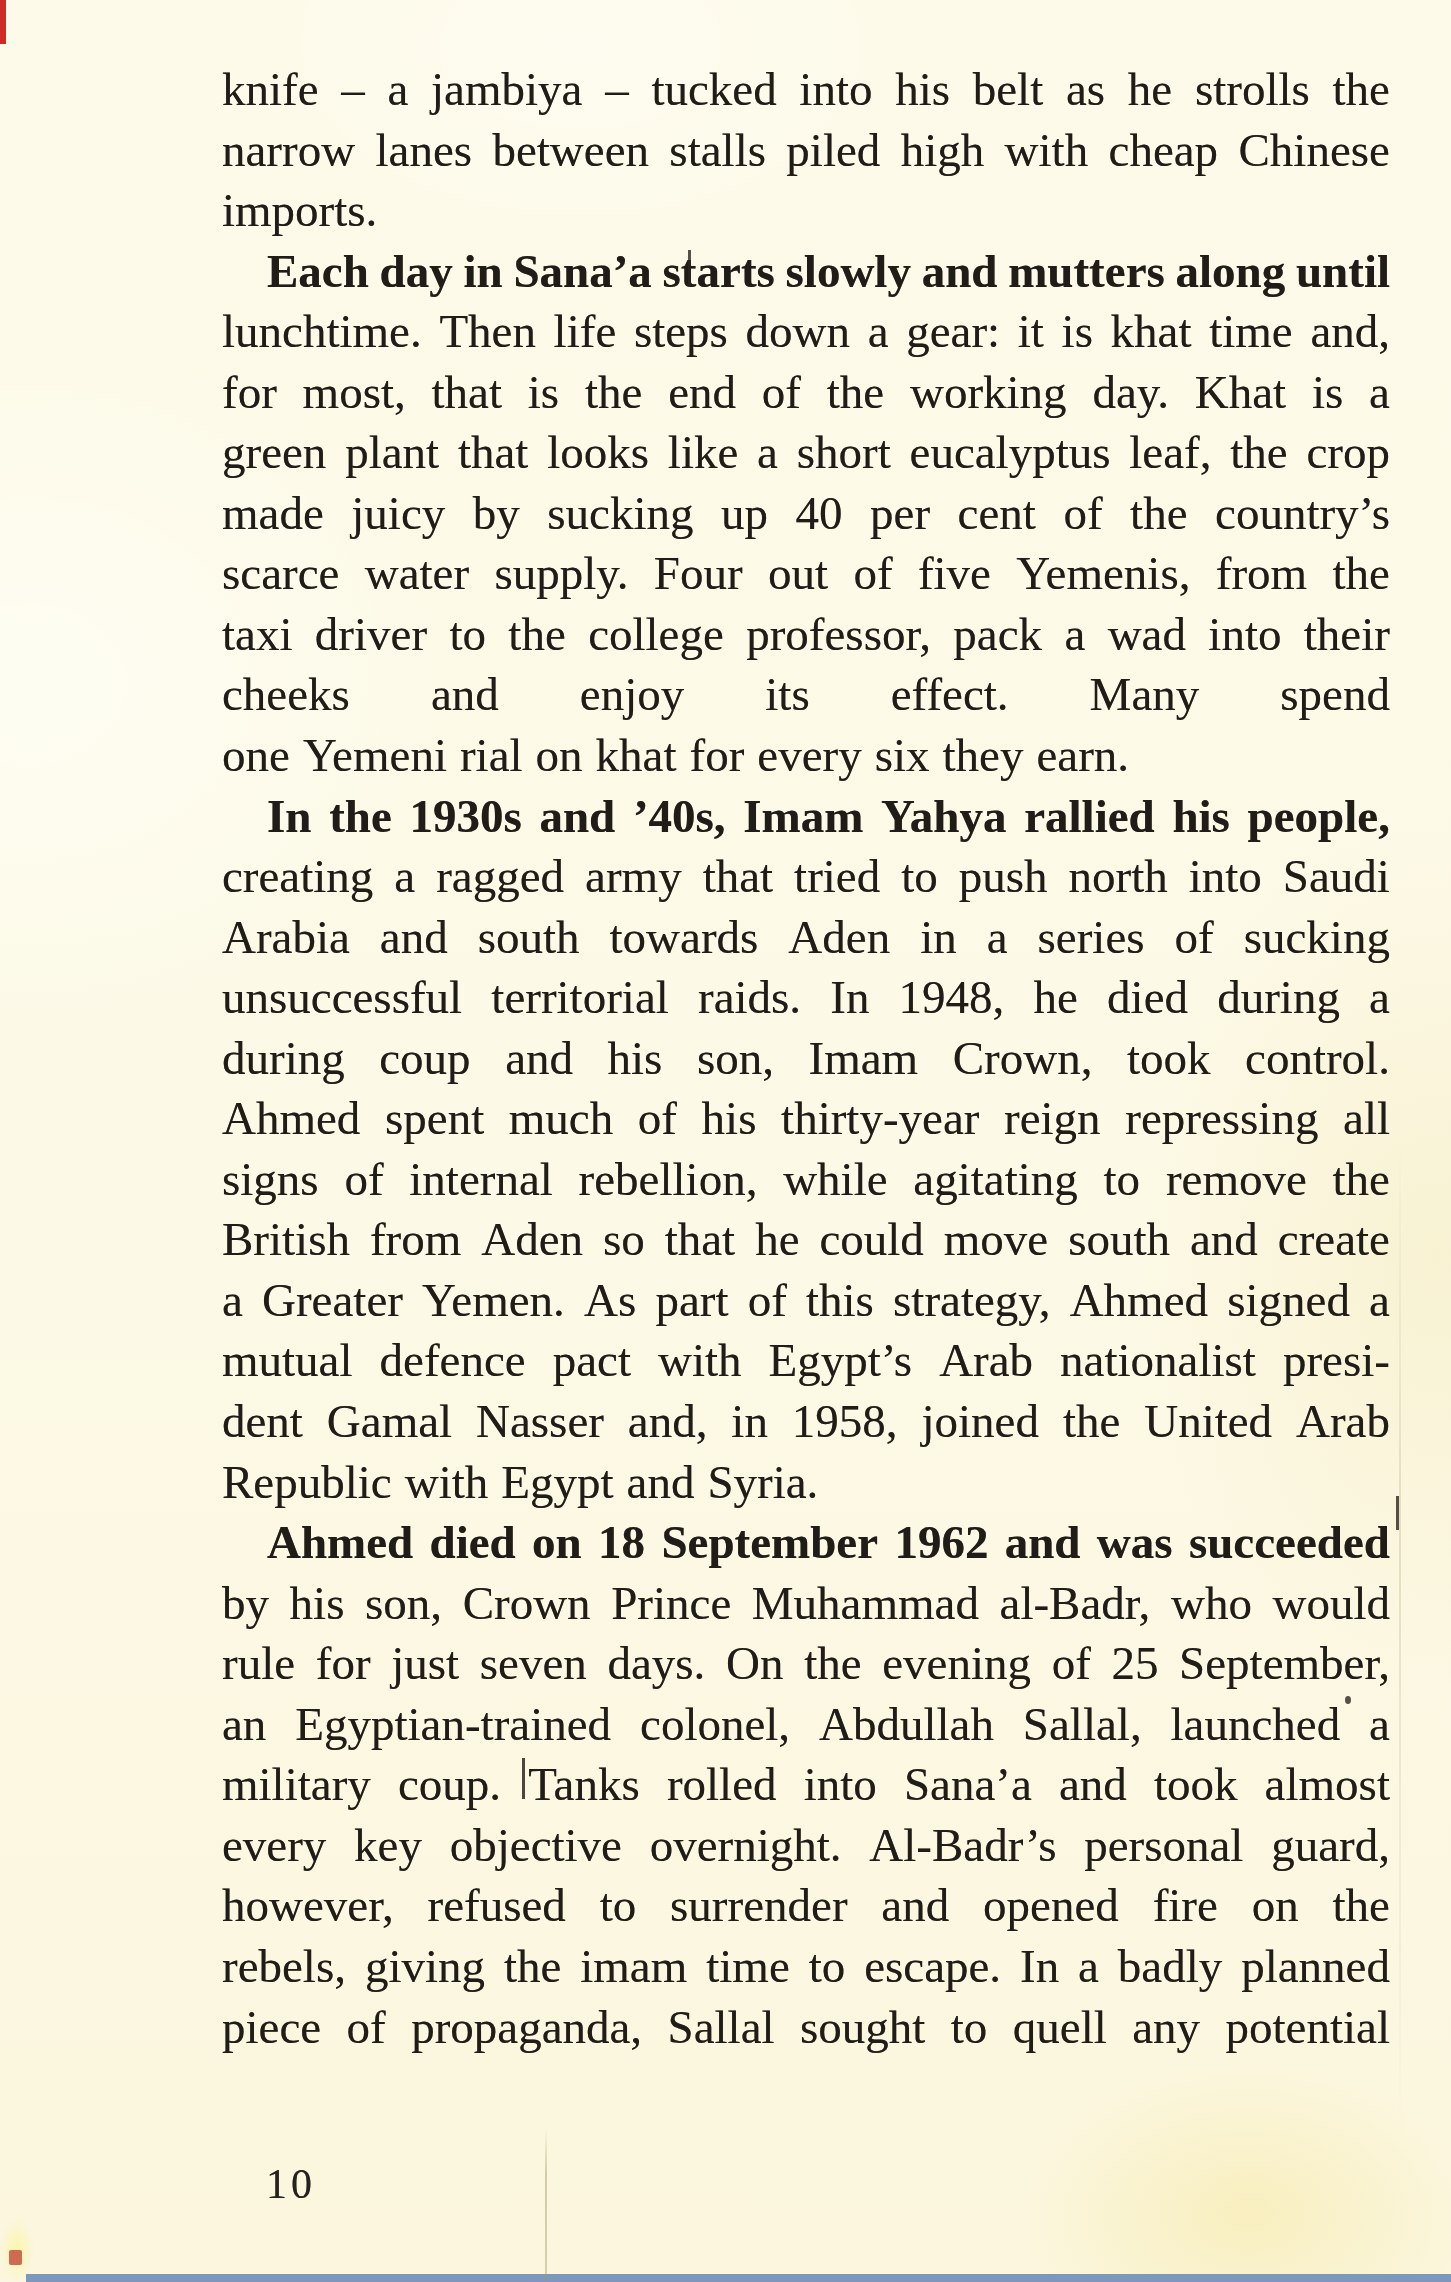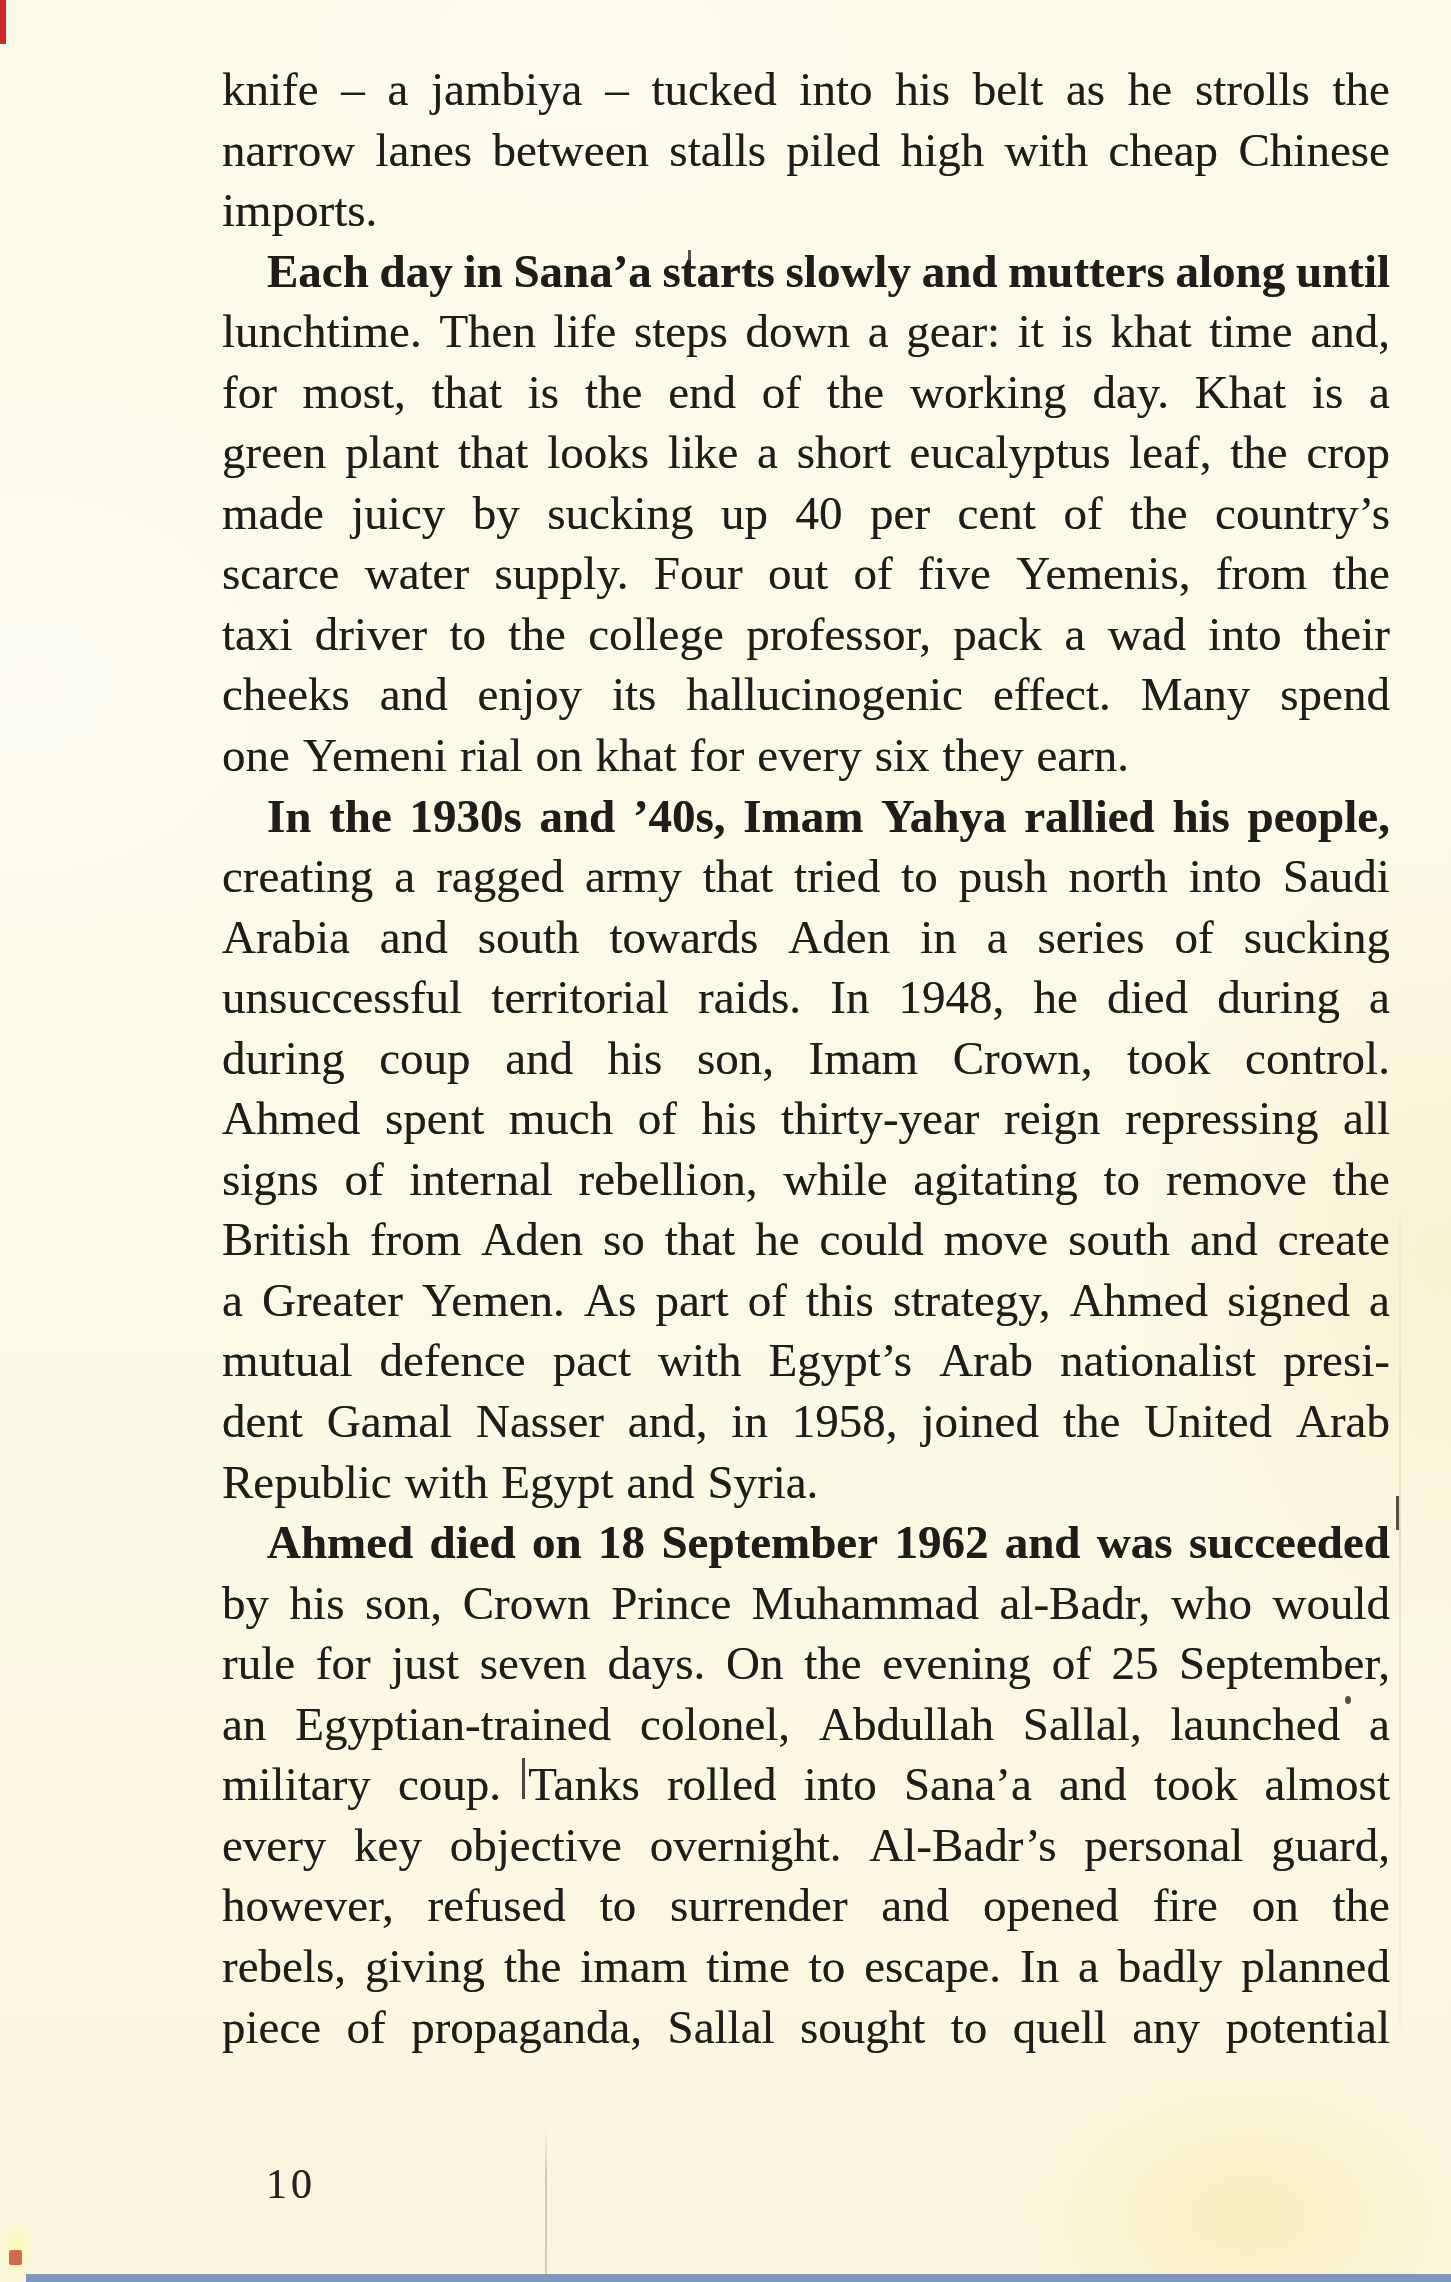--- a/index.html
+++ b/index.html
@@ -177,21 +177,20 @@
         <span class="w">a</span>
         <span class="w">wad</span>
         <span class="w">into</span>
         <span class="w">their</span>
       </div>
       <div class="line">
         <span class="w">cheeks</span>
         <span class="w">and</span>
         <span class="w">enjoy</span>
         <span class="w">its</span>
-        <span class="w">hallucinogenic</span>
         <span class="w">effect.</span>
         <span class="w">Many</span>
         <span class="w">spend</span>
       </div>
       <div class="line no-justify">
         <span class="w">one</span>
         <span class="w">Yemeni</span>
         <span class="w">rial</span>
         <span class="w">on</span>
         <span class="w">khat</span>

